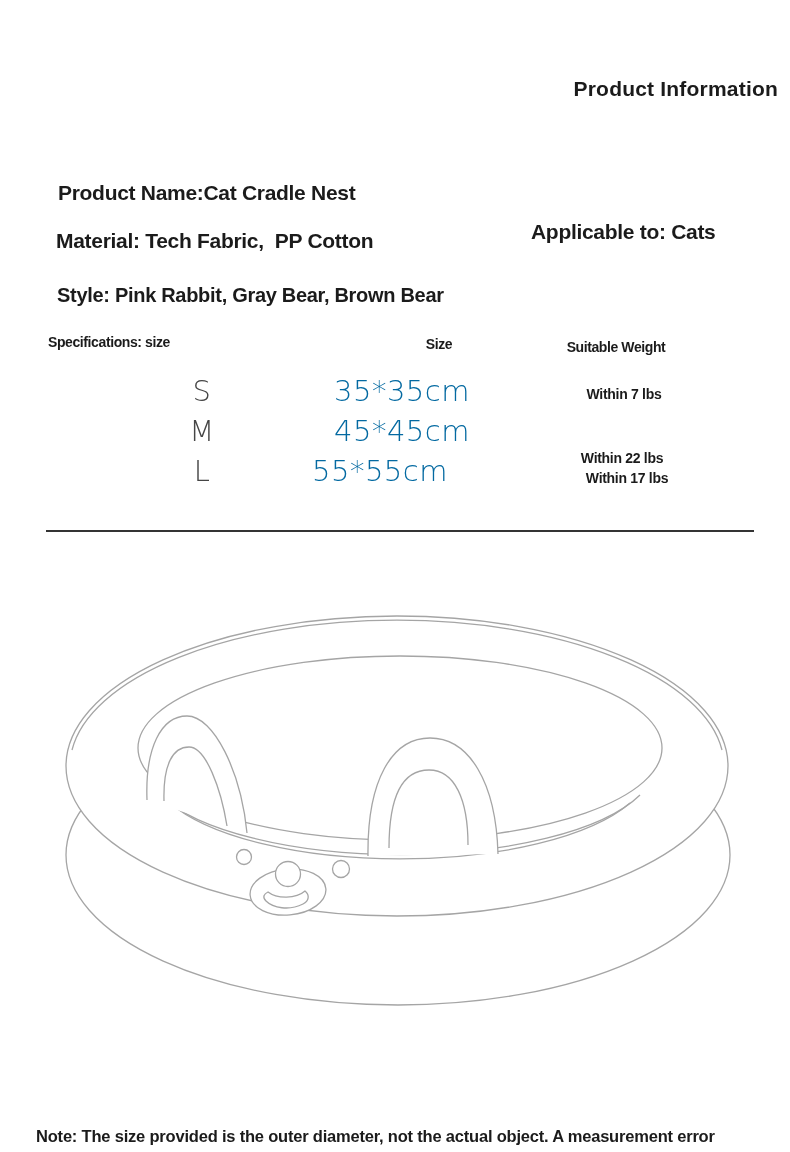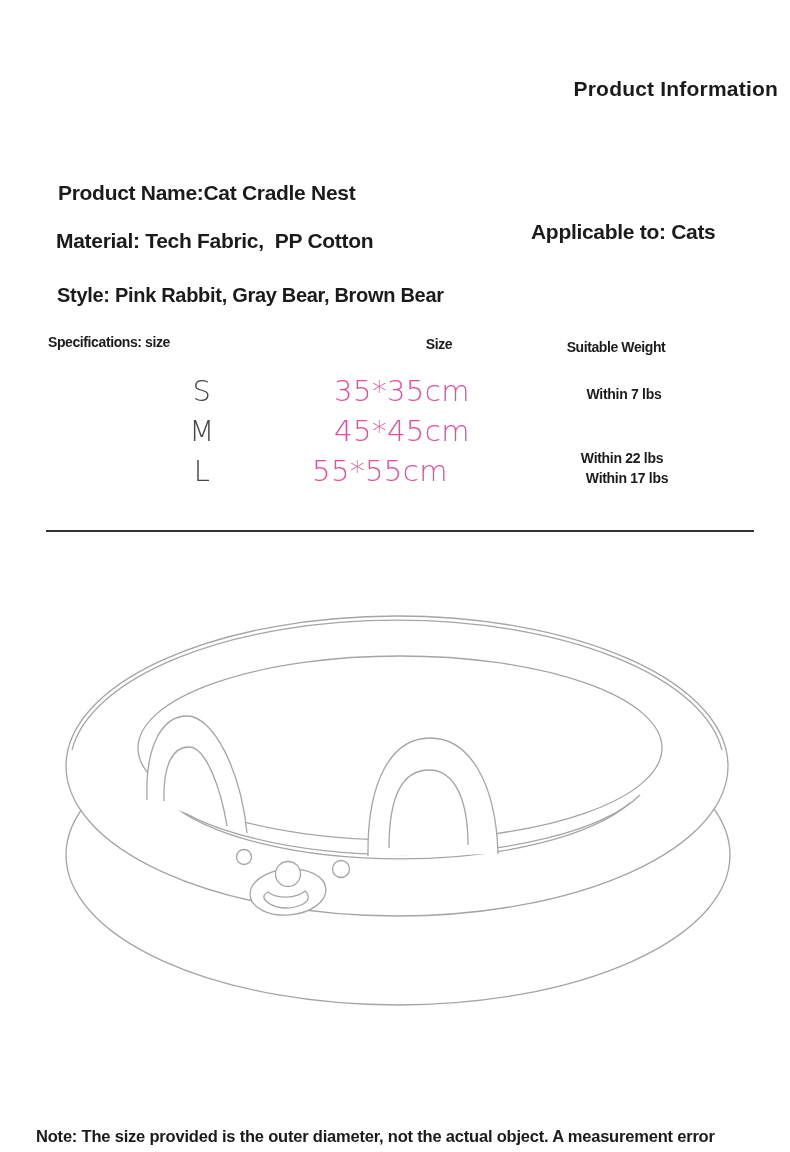--- a/index.html
+++ b/index.html
@@ -28,21 +28,21 @@
   .cell{
     transform:translate(-50%,-50%);
     white-space:pre;
   }
   .size-code{
     font-family:"DejaVu Sans","Liberation Sans",sans-serif;
     font-weight:200;font-size:29px;color:#454545;letter-spacing:0.5px;
   }
   .dims{
     font-family:"DejaVu Sans","Liberation Sans",sans-serif;
-    font-weight:200;font-size:29px;color:#ec4899;letter-spacing:0.5px;
+    font-weight:200;font-size:29px;color:#0369a1;letter-spacing:0.5px;
   }
   .weight{
     font-size:14px;font-weight:700;letter-spacing:-0.3px;
   }
   .divider{
     left:46px;top:530px;width:708px;height:2px;background:#343434;
   }
   .note{
     left:36px;top:1078px;width:745px;
     font-size:16.5px;font-weight:700;line-height:23.5px;letter-spacing:-0.2px;

